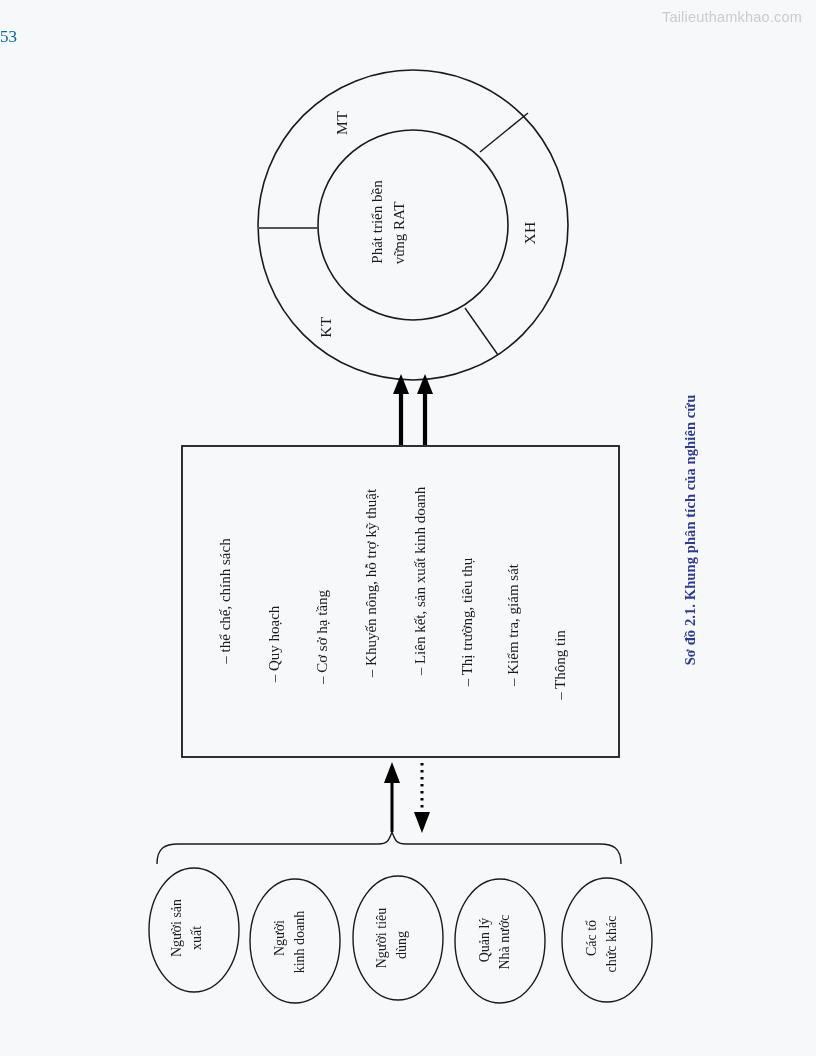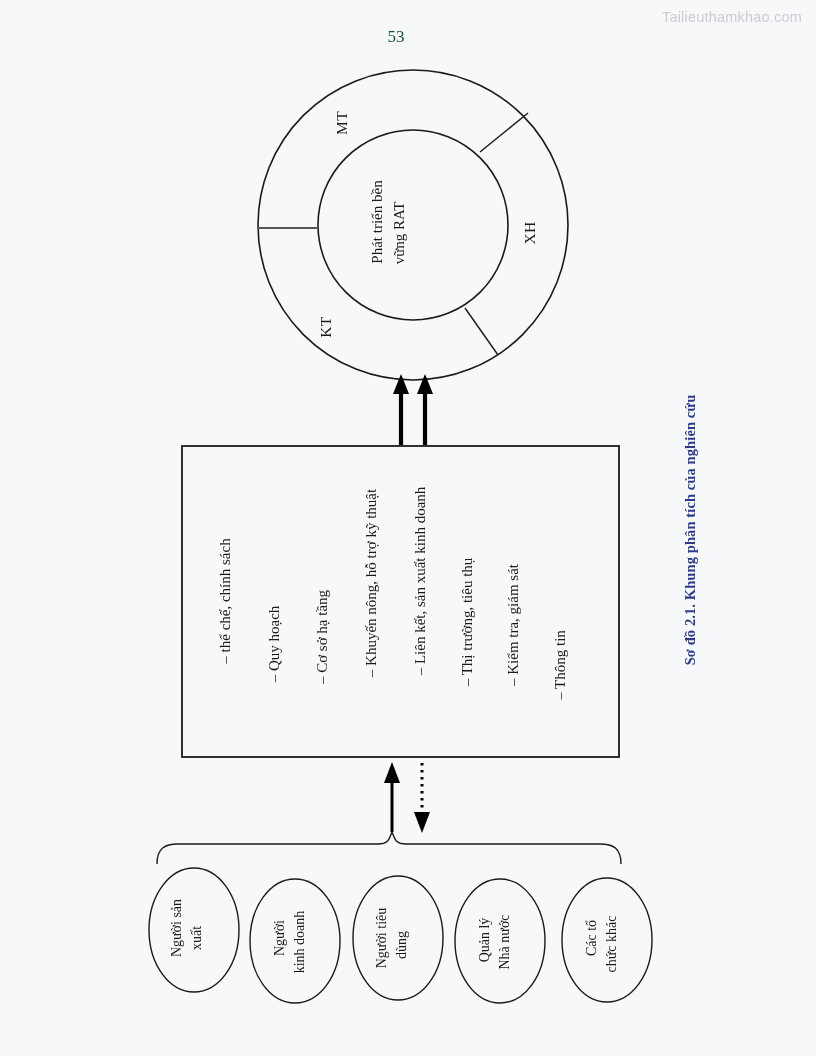--- a/index.html
+++ b/index.html
@@ -29,24 +29,23 @@
     user-select: none;
     margin-left: 11px;
   }
 
   
   .page-number {
     position: absolute;
     top: 27px;
     left: 0;
     width: 792px;
-    text-align: center;
     font-size: 17px;
     font-family: "Liberation Serif", serif;
-    color: #14532d;
+    color: #0369a1;
   }
 
   
   .figure-caption {
     position: absolute;
     left: 690px;
     top: 530px;
     transform: translate(-50%, -50%) rotate(-90deg);
     transform-origin: center center;
     white-space: nowrap;

